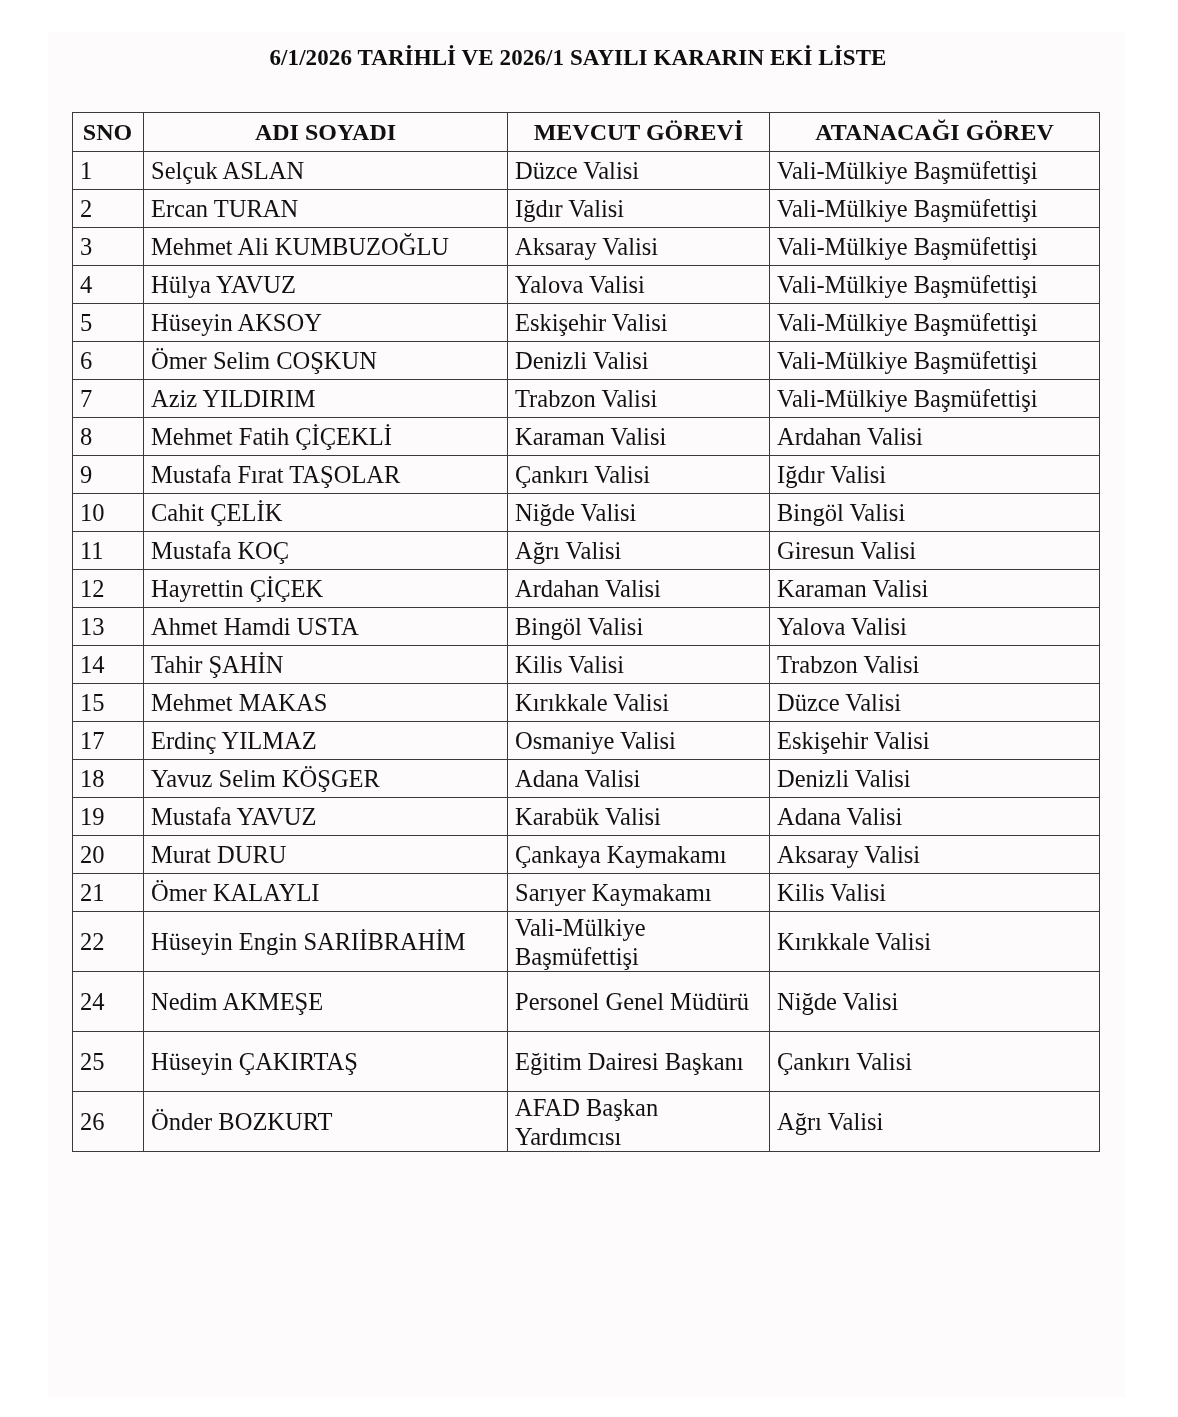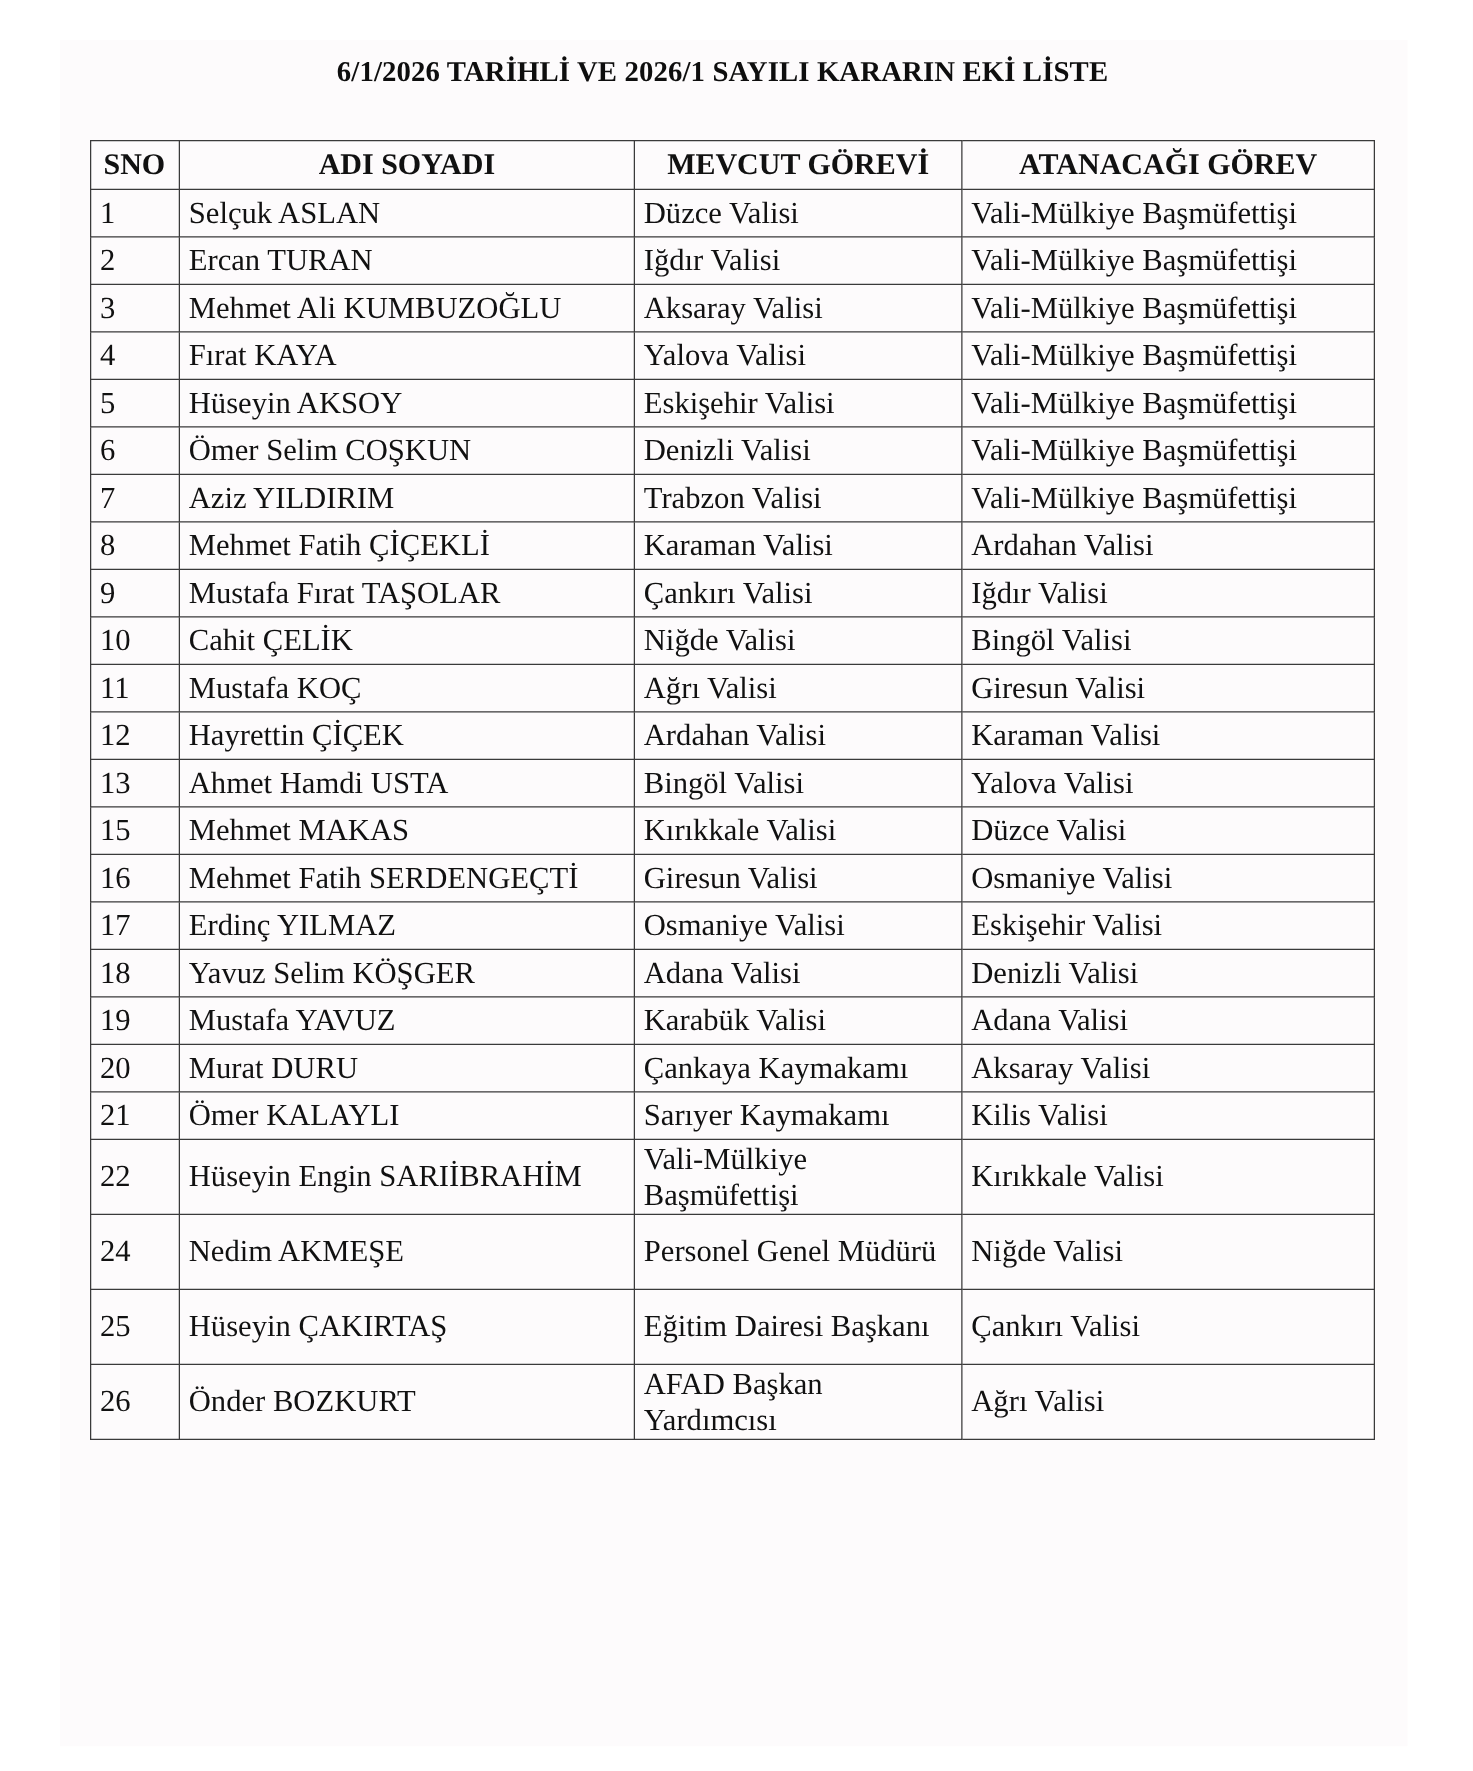--- a/index.html
+++ b/index.html
@@ -71,21 +71,21 @@
         <td>Vali-Mülkiye Başmüfettişi</td>
       </tr>
       <tr>
         <td class="num">3</td>
         <td>Mehmet Ali KUMBUZOĞLU</td>
         <td>Aksaray Valisi</td>
         <td>Vali-Mülkiye Başmüfettişi</td>
       </tr>
       <tr>
         <td class="num">4</td>
-        <td>Fırat KAYA</td>
+        <td>Hülya YAVUZ</td>
         <td>Yalova Valisi</td>
         <td>Vali-Mülkiye Başmüfettişi</td>
       </tr>
       <tr>
         <td class="num">5</td>
         <td>Hüseyin AKSOY</td>
         <td>Eskişehir Valisi</td>
         <td>Vali-Mülkiye Başmüfettişi</td>
       </tr>
       <tr>
@@ -130,32 +130,32 @@
         <td>Ardahan Valisi</td>
         <td>Karaman Valisi</td>
       </tr>
       <tr>
         <td class="num">13</td>
         <td>Ahmet Hamdi USTA</td>
         <td>Bingöl Valisi</td>
         <td>Yalova Valisi</td>
       </tr>
       <tr>
+        <td class="num">14</td>
+        <td>Tahir ŞAHİN</td>
+        <td>Kilis Valisi</td>
+        <td>Trabzon Valisi</td>
+      </tr>
+      <tr>
         <td class="num">15</td>
         <td>Mehmet MAKAS</td>
         <td>Kırıkkale Valisi</td>
         <td>Düzce Valisi</td>
       </tr>
       <tr>
-        <td class="num">16</td>
-        <td>Mehmet Fatih SERDENGEÇTİ</td>
-        <td>Giresun Valisi</td>
-        <td>Osmaniye Valisi</td>
-      </tr>
-      <tr>
         <td class="num">17</td>
         <td>Erdinç YILMAZ</td>
         <td>Osmaniye Valisi</td>
         <td>Eskişehir Valisi</td>
       </tr>
       <tr>
         <td class="num">18</td>
         <td>Yavuz Selim KÖŞGER</td>
         <td>Adana Valisi</td>
         <td>Denizli Valisi</td>

